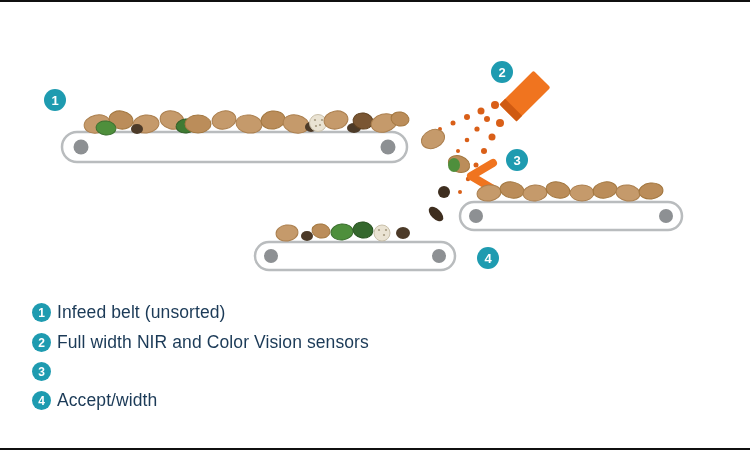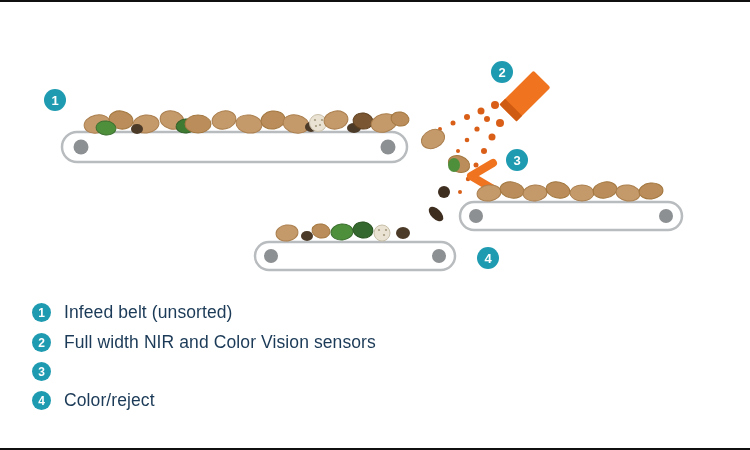--- a/index.html
+++ b/index.html
@@ -21,21 +21,21 @@
   .legend{position:absolute;left:32px;top:302px;}
   .legend-row{display:flex;align-items:center;margin-bottom:9px;}
   .legend-badge{
     width:19px;height:19px;border-radius:50%;
     background:#1e9bb0;color:#ffffff;
     font-size:12px;font-weight:bold;
     display:inline-flex;align-items:center;justify-content:center;
     flex:0 0 19px;
   }
   .legend-label{
-    margin-left:13px;color:#1b3a57;font-size:17.5px;font-weight:500;
+    margin-left:6px;color:#1b3a57;font-size:17.5px;font-weight:500;
     letter-spacing:0.1px;
   }
 </style>
 </head>
 <body>
 
 <div class="frame-bar top"></div>
 
 <div class="diagram-wrap">
 <svg width="750" height="296" viewBox="0 0 750 296">
@@ -167,17 +167,17 @@
   </div>
   <div class="legend-row">
     <span class="legend-badge">2</span>
     <span class="legend-label">Full width NIR and Color Vision sensors</span>
   </div>
   <div class="legend-row">
     <span class="legend-badge">3</span>
   </div>
   <div class="legend-row">
     <span class="legend-badge">4</span>
-    <span class="legend-label">Color/reject</span>
+    <span class="legend-label">Accept/width</span>
   </div>
 </div>
 
 <div class="frame-bar bottom"></div>
 
 </body></html>

